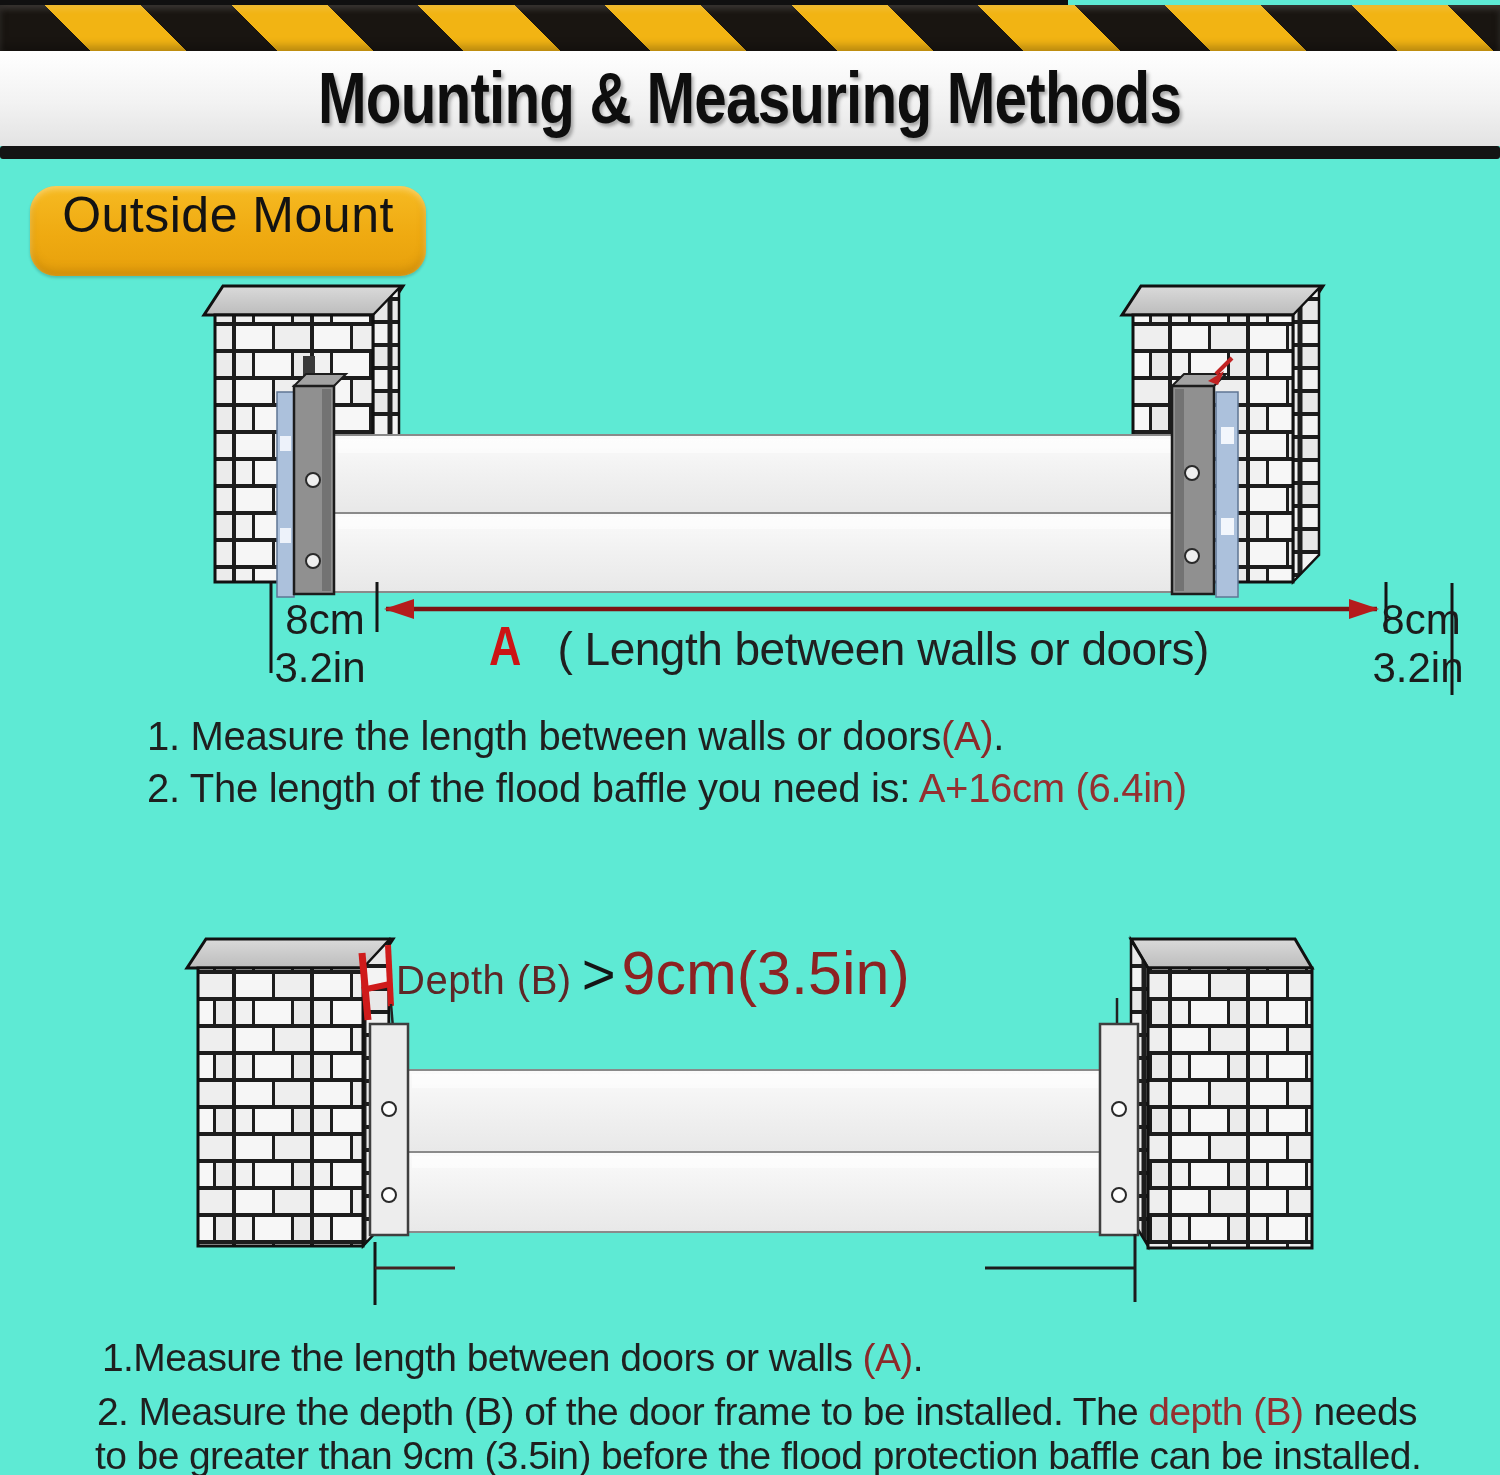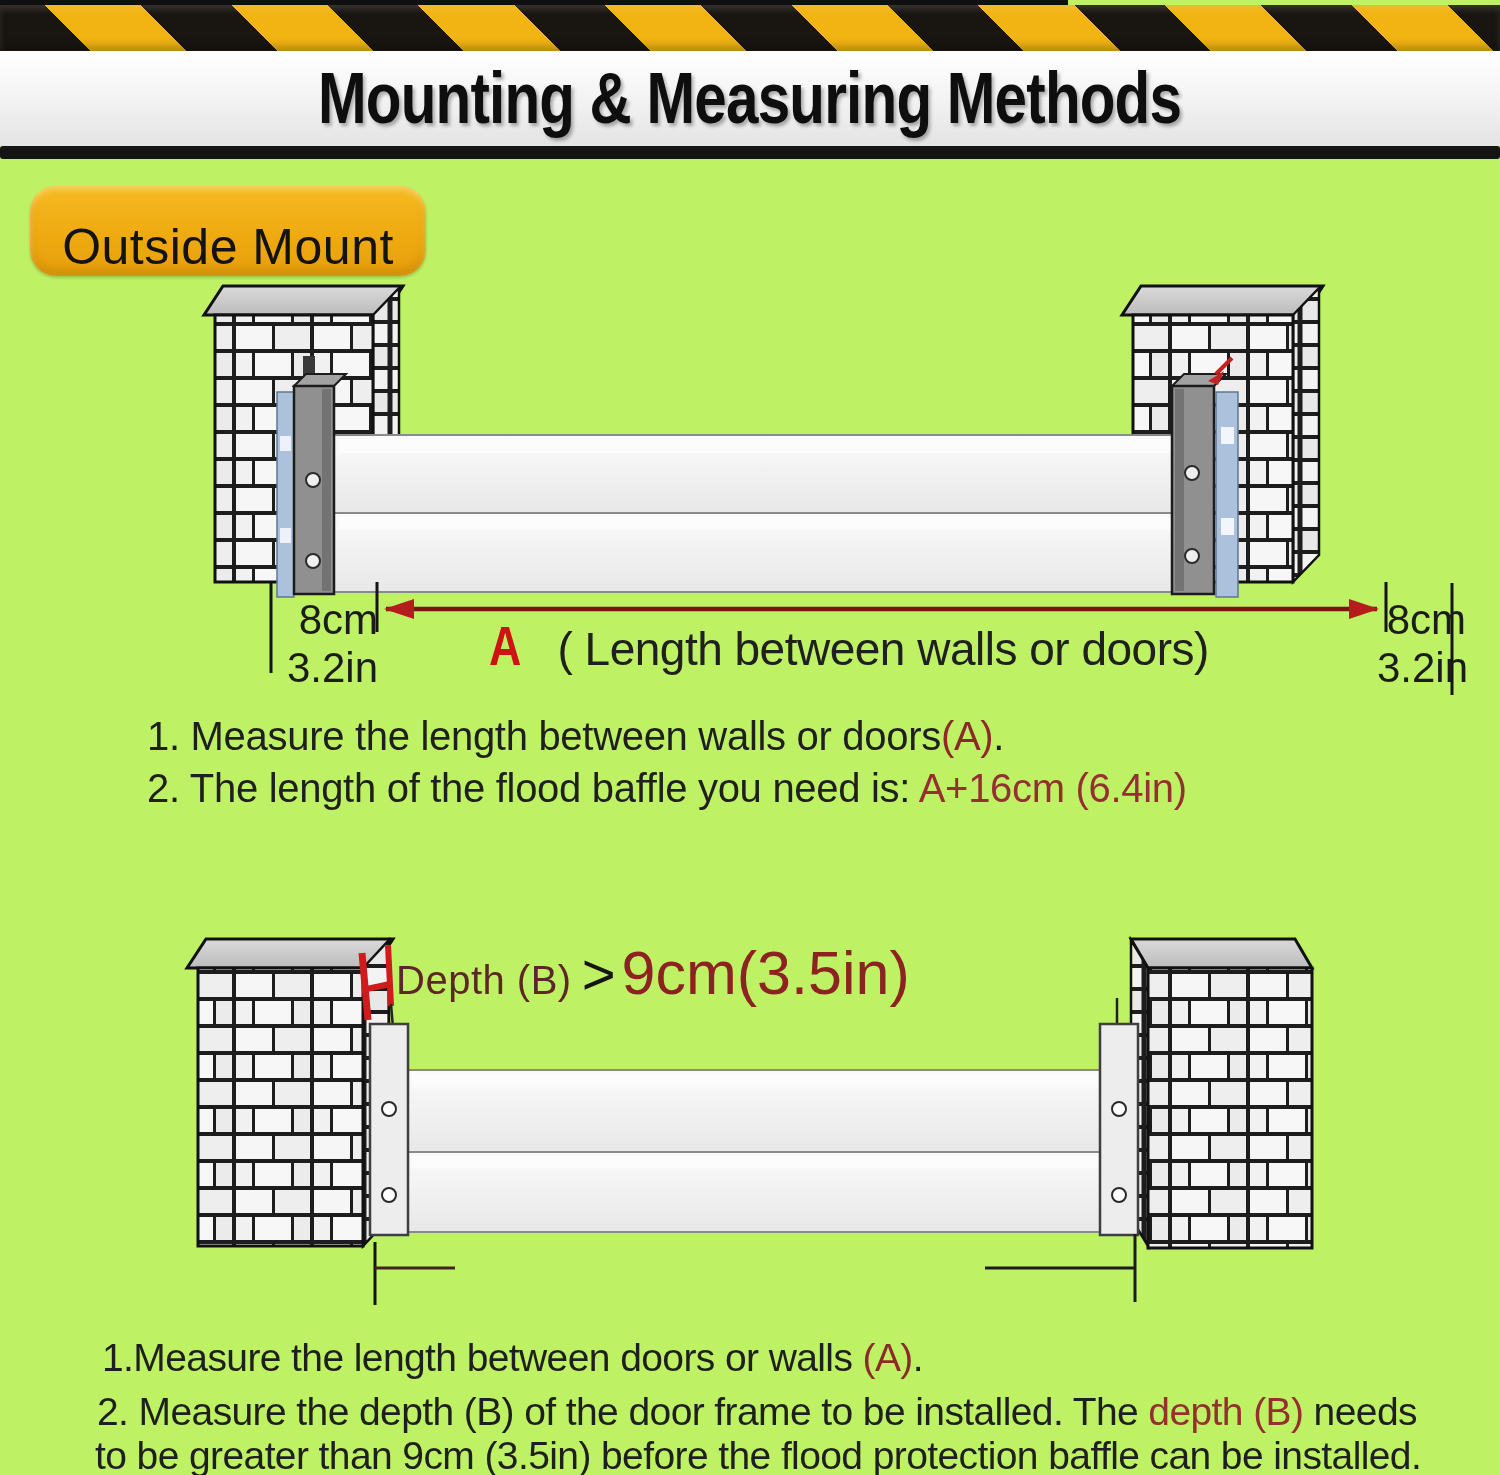--- a/index.html
+++ b/index.html
@@ -1,17 +1,17 @@
 <!DOCTYPE html>
 <html><head>
 <meta charset="utf-8">
 <style>
   html,body{margin:0;padding:0;background:#ffffff;}
   .stage{
-    position:relative;width:1500px;height:1475px;background:#bef264;
+    position:relative;width:1500px;height:1475px;background:#5eead4;
     font-family:"Liberation Sans",sans-serif;overflow:hidden;color:#1d1d1d;
   }
   
   .topbar-black{position:absolute;left:0;top:0;width:1068px;height:7px;background:#101010;}
   .hazard-tape{
     position:absolute;left:0;top:5px;width:1500px;height:46px;
     background:repeating-linear-gradient(45deg,#191511 0 64px,#f2b413 64px 132px);
     box-shadow:inset 0 -5px 8px rgba(0,0,0,.25), inset 0 4px 6px rgba(255,255,255,.15);
   }
   .title-band{
@@ -23,30 +23,30 @@
     font-size:73px;font-weight:700;color:#0e0e0e;letter-spacing:-1px;white-space:nowrap;
   }
   .page-title .squeeze{display:inline-block;transform:scaleX(.8);transform-origin:center;
     text-shadow:3px 3px 4px rgba(0,0,0,.30);}
   .divider-black{position:absolute;left:0;top:146px;width:1500px;height:13px;background:#141414;border-radius:3px;}
   
   .badge{
     position:absolute;left:30px;width:396px;height:90px;border-radius:26px;
     background:linear-gradient(180deg,#f6ba22 0%,#efaa11 55%,#e7a00c 100%);
     box-shadow:inset 0 3px 6px rgba(255,235,170,.55), inset 0 -6px 10px rgba(150,95,0,.30), 0 2px 3px rgba(0,0,0,.18);
-    display:flex;align-items:flex-end;justify-content:center;
+    display:flex;align-items:flex-start;justify-content:center;
     font-size:50px;color:#131313;letter-spacing:.5px;
   }
   .badge-outside{top:186px;}
   .badge-inside{top:838px;}
   
   .gfx{position:absolute;left:0;top:0;}
   
   .ovl{position:absolute;white-space:nowrap;}
-  .meas{font-size:42px;color:#1c1c1c;text-align:right;}
+  .meas{font-size:42px;color:#1c1c1c;text-align:center;}
   .dim-row{display:flex;align-items:baseline;}
   .dim-a{font-size:56px;font-weight:800;color:#cc1414;display:inline-block;transform:scaleX(.8);transform-origin:left bottom;}
   .dim-text{font-size:46px;color:#202020;letter-spacing:-.5px;margin-left:28px;}
   .step{font-size:40px;color:#1f1f1f;letter-spacing:-.3px;}
   .maroon{color:#8b2a2a;}
   .redtext{color:#943030;}
   .depth-row{display:flex;align-items:baseline;}
   .depth-label{font-size:40px;color:#5e2727;letter-spacing:.5px;}
   .depth-gt{font-size:58px;color:#151515;margin:0 6px 0 10px;}
   .depth-value{font-size:61px;color:#8d2222;}

